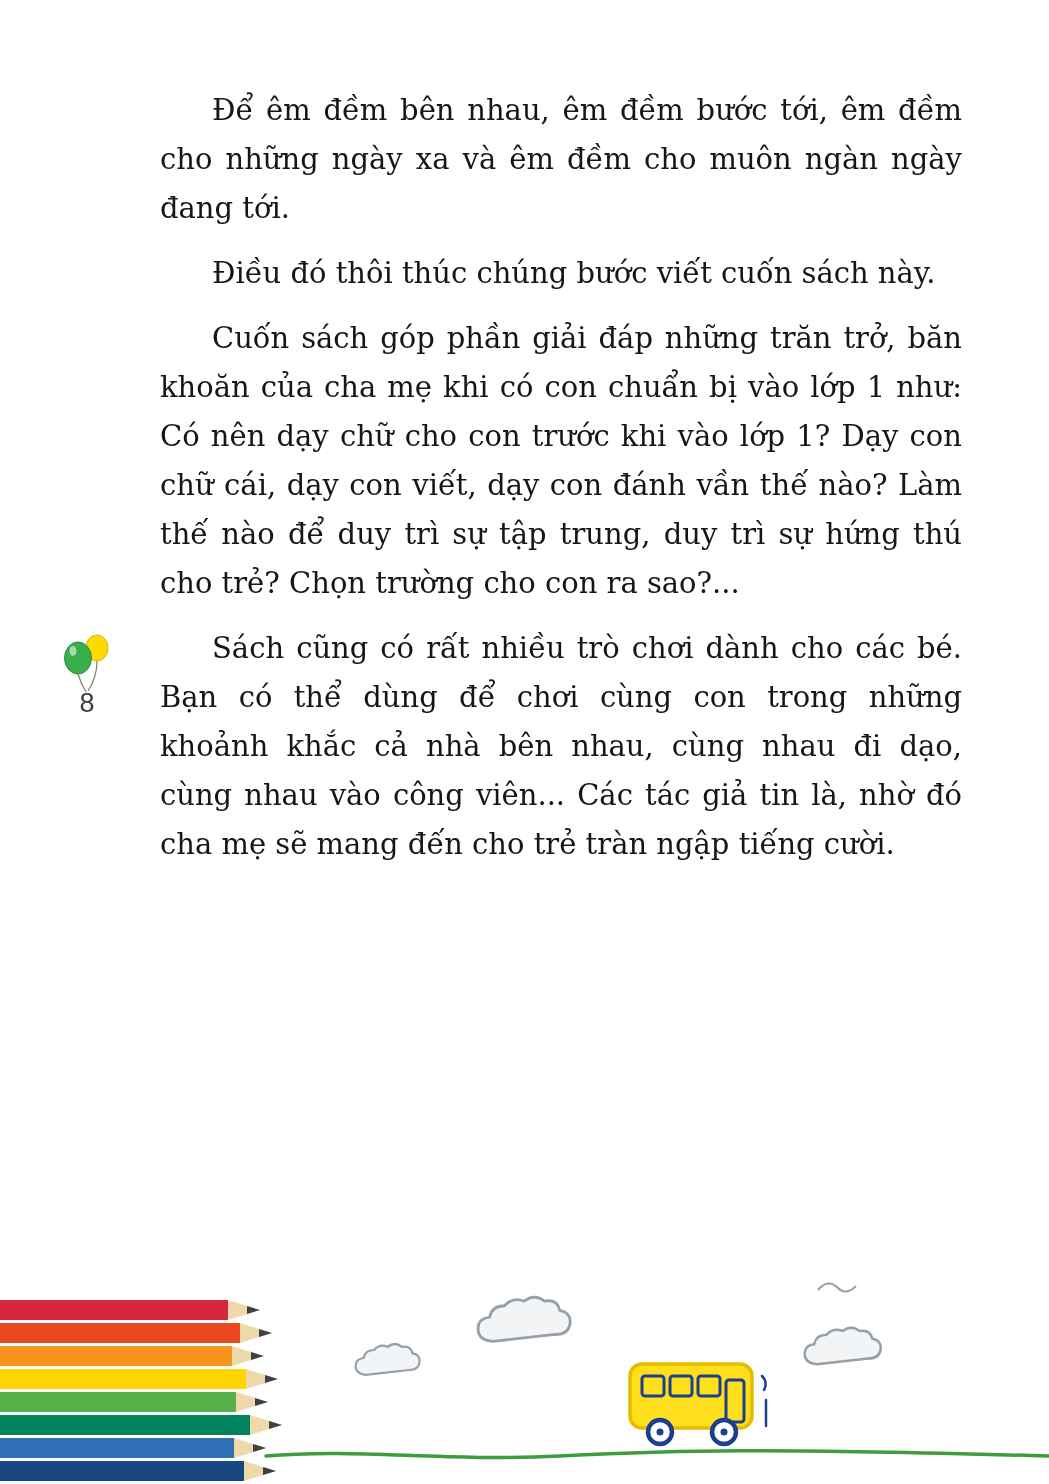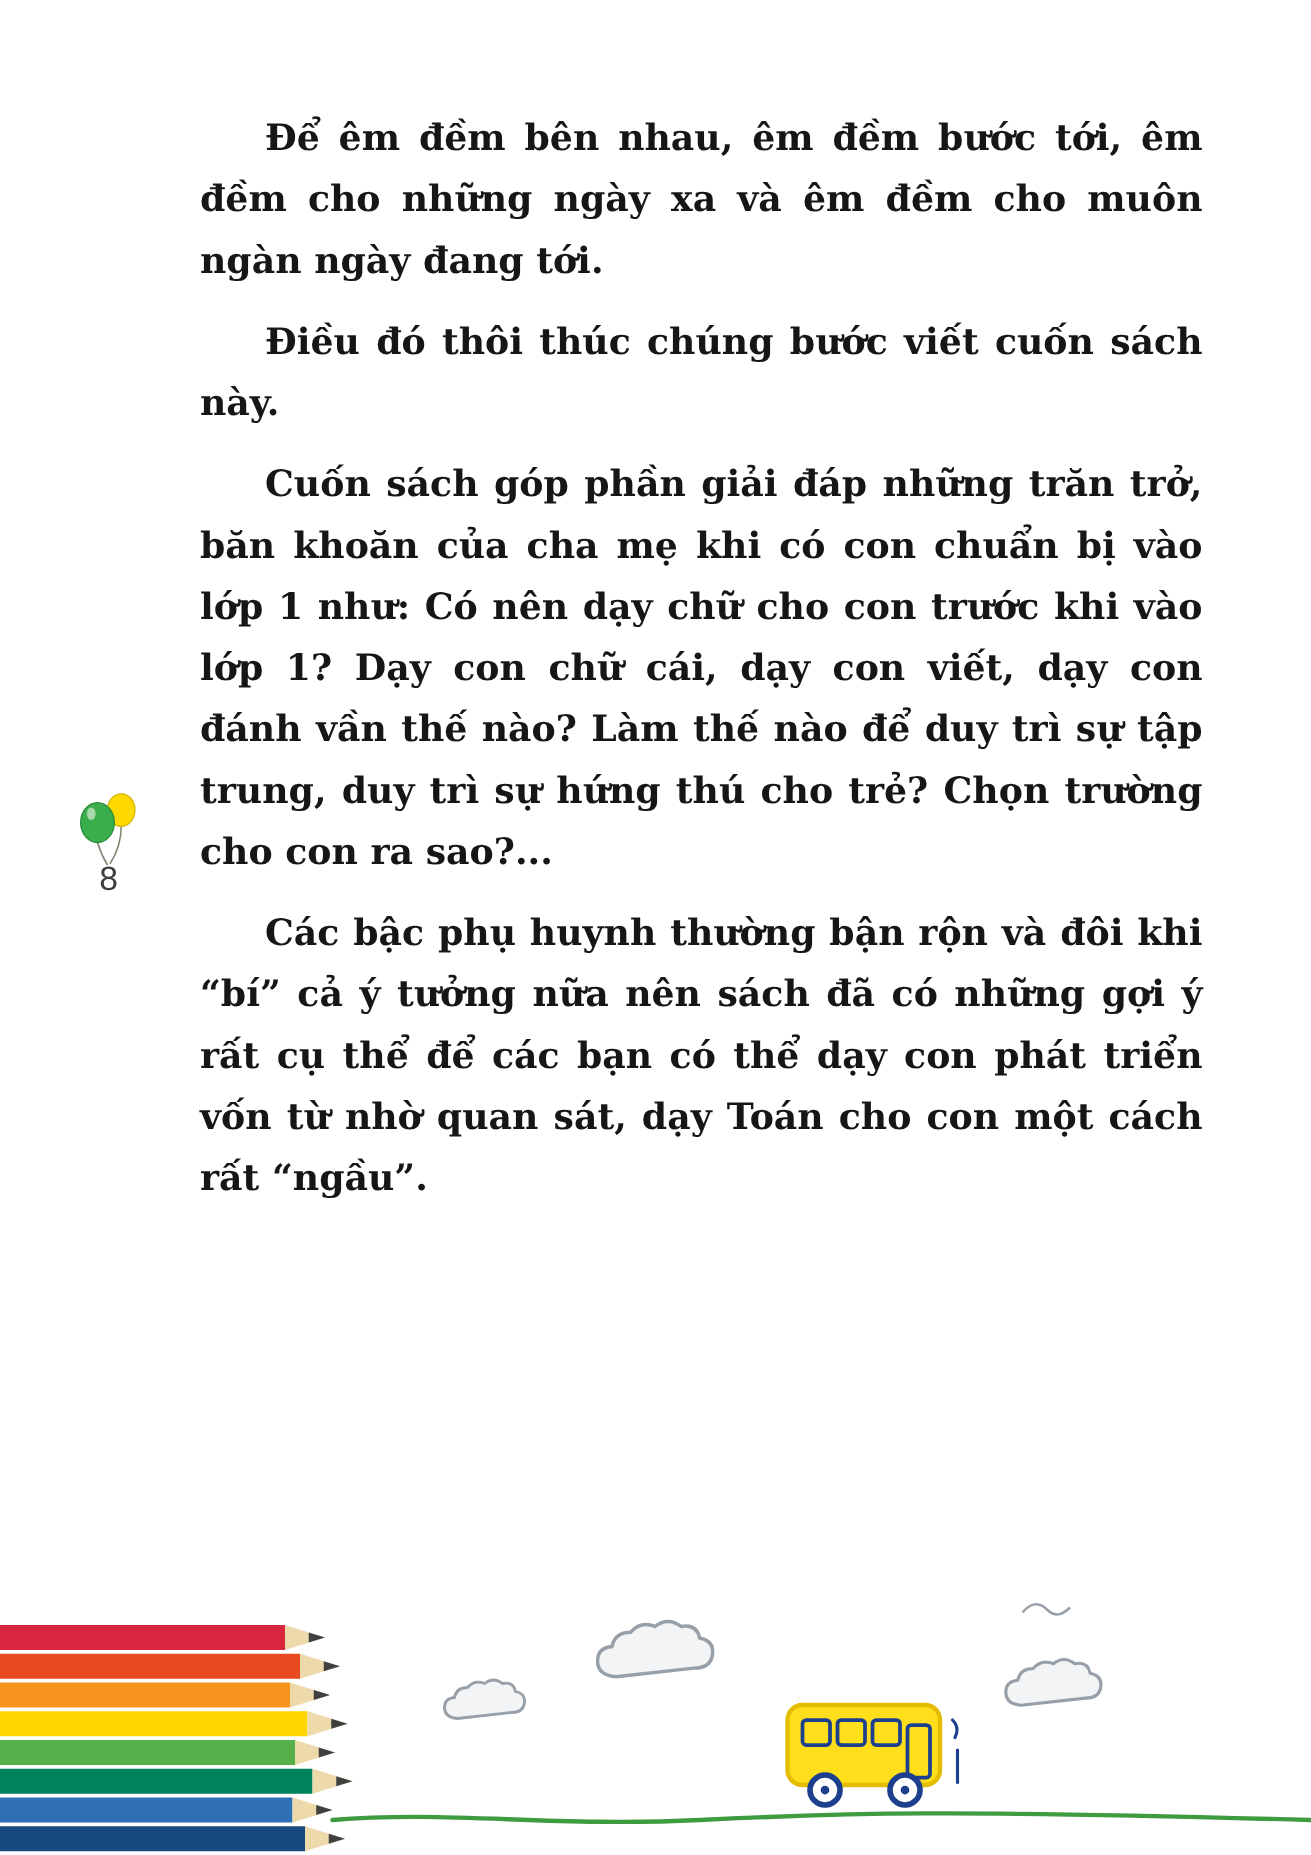--- a/index.html
+++ b/index.html
@@ -16,21 +16,20 @@
     top: 86px;
     width: 802px;
     color: #161616;
     font-size: 29px;
     line-height: 49px;
     text-align: justify;
   }
   .page-content p {
     text-indent: 52px;
     margin: 0 0 16px 0;
-    font-weight: bold;
   }
   .balloons {
     position: absolute;
     left: 56px;
     top: 630px;
     width: 72px;
     height: 66px;
   }
   .page-number {
     position: absolute;
@@ -60,21 +59,21 @@
   <ellipse cx="22" cy="28" rx="13.5" ry="16" stroke="#2c8c3c" stroke-width="1" fill="#3aae4a"></ellipse>
   <ellipse cx="17" cy="21" rx="3.5" ry="5" fill="#ffffff" opacity="0.55"></ellipse>
 </svg>
 
 <div class="page-number">8</div>
 
 <div class="page-content">
   <p>Để êm đềm bên nhau, êm đềm bước tới, êm đềm cho những ngày xa và êm đềm cho muôn ngàn ngày đang tới.</p>
   <p>Điều đó thôi thúc chúng bước viết cuốn sách này.</p>
   <p>Cuốn sách góp phần giải đáp những trăn trở, băn khoăn của cha mẹ khi có con chuẩn bị vào lớp 1 như: Có nên dạy chữ cho con trước khi vào lớp 1? Dạy con chữ cái, dạy con viết, dạy con đánh vần thế nào? Làm thế nào để duy trì sự tập trung, duy trì sự hứng thú cho trẻ? Chọn trường cho con ra sao?...</p>
-  <p>Các bậc phụ huynh thường bận rộn và đôi khi “bí” cả ý tưởng nữa nên sách đã có những gợi ý rất cụ thể để các bạn có thể dạy con phát triển vốn từ nhờ quan sát, dạy Toán cho con một cách rất “ngầu”.</p>
+  <p>Sách cũng có rất nhiều trò chơi dành cho các bé. Bạn có thể dùng để chơi cùng con trong những khoảnh khắc cả nhà bên nhau, cùng nhau đi dạo, cùng nhau vào công viên... Các tác giả tin là, nhờ đó cha mẹ sẽ mang đến cho trẻ tràn ngập tiếng cười.</p>
 </div>
 
 <svg class="footer-art" viewBox="0 0 1049 204">
   <defs>
     <path id="cloudShape" d="M20 36 q-13 -1 -13 -11 q0 -9 10 -10 q2 -10 13 -10 q7 -8 17 -4 q9 -7 18 0 q11 -2 13 8 q10 2 9 11 q-1 10 -13 10 z"></path>
   </defs>
 
   <path d="M266 176 C360 168 440 182 560 176 S760 168 1049 176" fill="none" stroke-width="3.5" stroke-linecap="round" stroke="#3f9b3f"></path>
 
   <use href="#cloudShape" transform="translate(470,20) scale(1.15)" fill="#f2f4f5" stroke-width="2.4" stroke="#97a0a8"></use>

